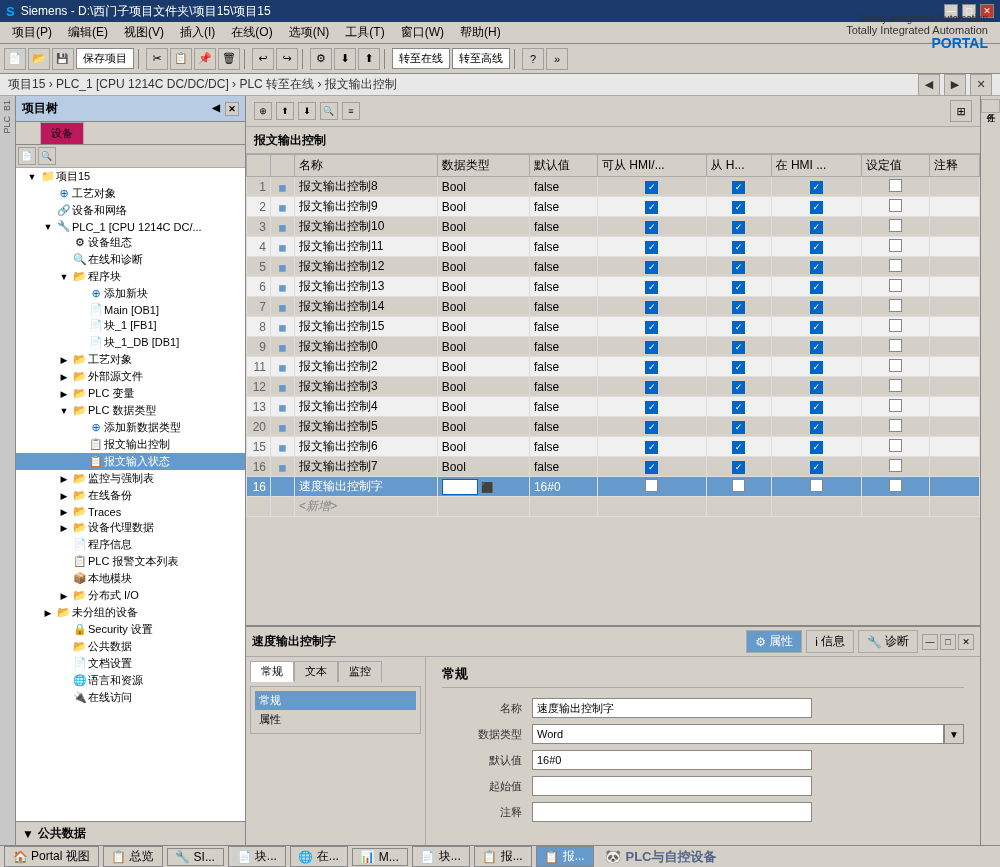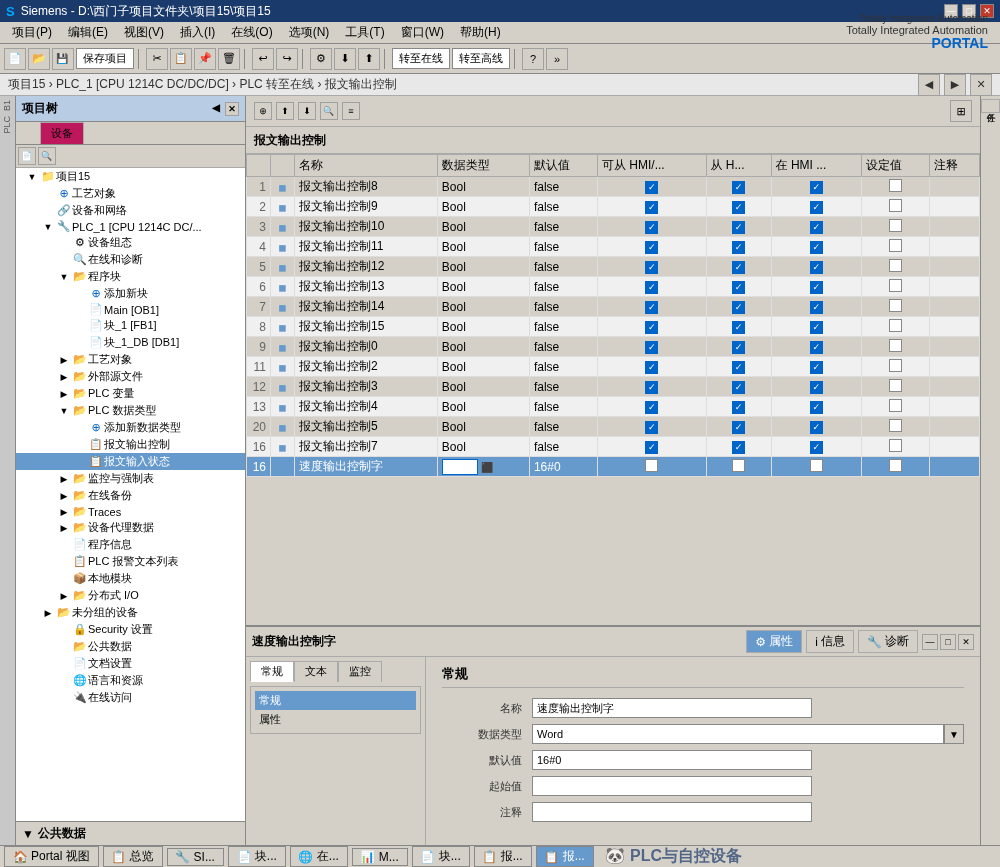--- a/index.html
+++ b/index.html
@@ -738,20 +738,32 @@
                   <td>报文输出控制5</td>
                   <td>Bool</td>
                   <td>false</td>
                   <td class="cb-cell"><span class="cb checked" style="width:13px;height:13px;border:1px solid #0064c8;background:#0064c8;color:white;display:inline-flex;align-items:center;justify-content:center;font-size:9px;">✓</span></td>
                   <td class="cb-cell"><span class="cb checked" style="width:13px;height:13px;border:1px solid #0064c8;background:#0064c8;color:white;display:inline-flex;align-items:center;justify-content:center;font-size:9px;">✓</span></td>
                   <td class="cb-cell"><span class="cb checked" style="width:13px;height:13px;border:1px solid #0064c8;background:#0064c8;color:white;display:inline-flex;align-items:center;justify-content:center;font-size:9px;">✓</span></td>
                   <td class="cb-cell"><span class="cb" style="width:13px;height:13px;border:1px solid #888;background:white;display:inline-block;"></span></td>
                   <td></td>
                 </tr>
                 <tr>
+                  <td class="row-num">15</td>
+                  <td class="row-icon"><span style="color:#6699cc;font-size:10px;">◼</span></td>
+                  <td>报文输出控制6</td>
+                  <td>Bool</td>
+                  <td>false</td>
+                  <td class="cb-cell"><span class="cb checked" style="width:13px;height:13px;border:1px solid #0064c8;background:#0064c8;color:white;display:inline-flex;align-items:center;justify-content:center;font-size:9px;">✓</span></td>
+                  <td class="cb-cell"><span class="cb checked" style="width:13px;height:13px;border:1px solid #0064c8;background:#0064c8;color:white;display:inline-flex;align-items:center;justify-content:center;font-size:9px;">✓</span></td>
+                  <td class="cb-cell"><span class="cb checked" style="width:13px;height:13px;border:1px solid #0064c8;background:#0064c8;color:white;display:inline-flex;align-items:center;justify-content:center;font-size:9px;">✓</span></td>
+                  <td class="cb-cell"><span class="cb" style="width:13px;height:13px;border:1px solid #888;background:white;display:inline-block;"></span></td>
+                  <td></td>
+                </tr>
+                <tr>
                   <td class="row-num">16</td>
                   <td class="row-icon"><span style="color:#6699cc;font-size:10px;">◼</span></td>
                   <td>报文输出控制7</td>
                   <td>Bool</td>
                   <td>false</td>
                   <td class="cb-cell"><span class="cb checked" style="width:13px;height:13px;border:1px solid #0064c8;background:#0064c8;color:white;display:inline-flex;align-items:center;justify-content:center;font-size:9px;">✓</span></td>
                   <td class="cb-cell"><span class="cb checked" style="width:13px;height:13px;border:1px solid #0064c8;background:#0064c8;color:white;display:inline-flex;align-items:center;justify-content:center;font-size:9px;">✓</span></td>
                   <td class="cb-cell"><span class="cb checked" style="width:13px;height:13px;border:1px solid #0064c8;background:#0064c8;color:white;display:inline-flex;align-items:center;justify-content:center;font-size:9px;">✓</span></td>
                   <td class="cb-cell"><span class="cb" style="width:13px;height:13px;border:1px solid #888;background:white;display:inline-block;"></span></td>
                   <td></td>
@@ -759,20 +771,32 @@
                 <tr class="selected-row">
                   <td class="row-num">16</td>
                   <td class="row-icon"><span style="color:#6699cc;font-size:10px;">◼</span></td>
                   <td>速度输出控制字</td>
                   <td><span style="background:white;border:1px solid #0064c8;padding:1px 4px;font-size:11px;">Word</span> <span style="font-size:10px;color:#888;">⬛</span></td>
                   <td>16#0</td>
                   <td class="cb-cell"><span class="cb" style="width:13px;height:13px;border:1px solid #888;background:white;display:inline-block;"></span></td>
                   <td class="cb-cell"><span class="cb" style="width:13px;height:13px;border:1px solid #888;background:white;display:inline-block;"></span></td>
                   <td class="cb-cell"><span class="cb" style="width:13px;height:13px;border:1px solid #888;background:white;display:inline-block;"></span></td>
                   <td class="cb-cell"><span class="cb" style="width:13px;height:13px;border:1px solid #888;background:white;display:inline-block;"></span></td>
+                  <td></td>
+                </tr>
+                <tr class="new-row">
+                  <td class="row-num"></td>
+                  <td class="row-icon"></td>
+                  <td>&lt;新增&gt;</td>
+                  <td></td>
+                  <td></td>
+                  <td class="cb-cell"></td>
+                  <td class="cb-cell"></td>
+                  <td class="cb-cell"></td>
+                  <td class="cb-cell"></td>
                   <td></td>
                 </tr>
               </tbody>
           </table>
         </div>
       </div>
 
       <div class="bottom-panel">
         <div class="bottom-panel-header">
           <span class="bottom-panel-title">速度输出控制字</span>
@@ -891,16 +915,16 @@
     </div>
     <div class="status-btn">
       <span>📋</span>
       <span>报...</span>
     </div>
     <div class="status-btn active">
       <span>📋</span>
       <span>报...</span>
     </div>
 
-    <div style="margin-left:8px;font-size:16px;font-weight:bold;color:#1a3a6b;opacity:0.7;">🐼 PLC与自控设备</div>
+    <div style="margin-left:8px;font-size:13px;font-weight:bold;color:#1a3a6b;opacity:0.7;">🐼 PLC与自控设备</div>
   </div>
 
 </div>
 
 </body></html>

